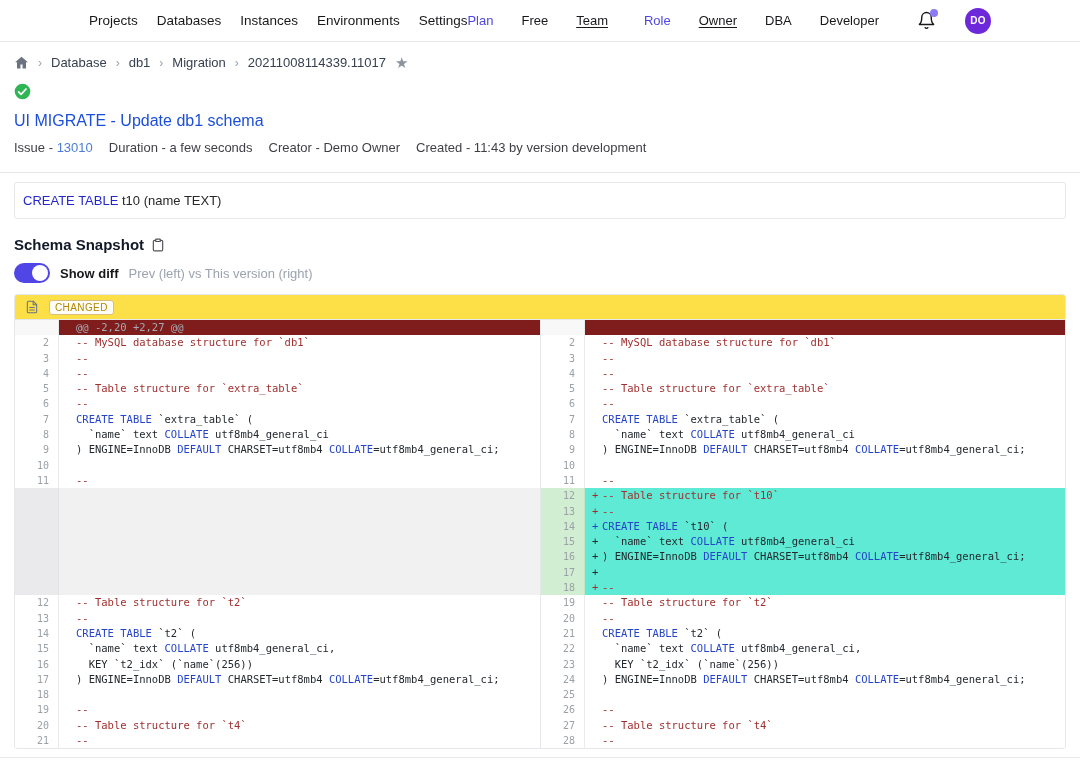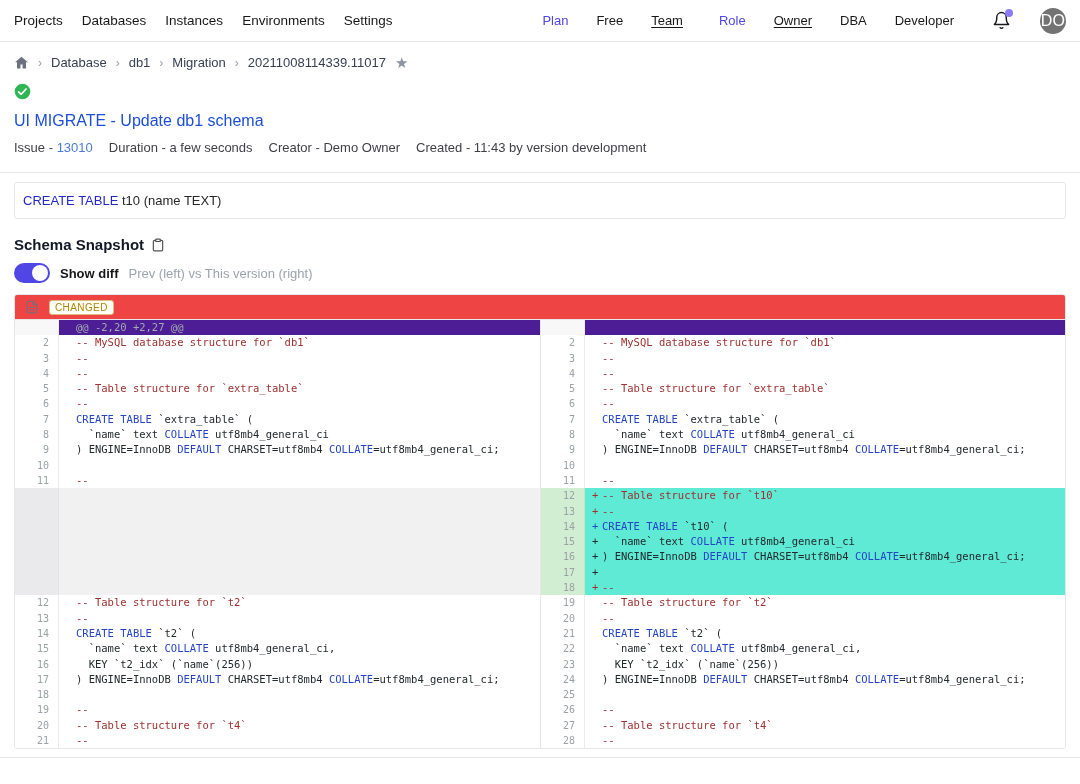--- a/index.html
+++ b/index.html
@@ -1,31 +1,31 @@
 <!DOCTYPE html>
 <html><head>
 <meta charset="utf-8">
 <style>
   * { margin:0; padding:0; box-sizing:border-box; }
   html,body { width:1080px; height:784px; overflow:hidden; background:#fff;
     font-family:"Liberation Sans", sans-serif; color:#1f2937; }
 
   
   .navbar { height:42px; border-bottom:1px solid #e5e7eb; display:flex;
-    align-items:center; justify-content:space-between; padding:0 14px; }
+    align-items:center; justify-content:center; padding:0 14px; }
   .nav-left { display:flex; align-items:center; gap:19px; font-size:13.5px; color:#18181b; }
   .nav-left span { cursor:pointer; }
   .nav-right { display:flex; align-items:center; gap:28px; font-size:13px; color:#18181b; }
   .acct-accent { color:#4f46e5; }
   .acct-underline { text-decoration:underline; text-underline-offset:2px; }
   .gap-left { margin-left:8px; }
   .bell-wrap { position:relative; margin-left:8px; width:22px; height:22px; display:flex; align-items:center; justify-content:center; }
   .bell-dot { position:absolute; top:-1px; right:-1px; width:8px; height:8px; border-radius:50%; background:#8b7cf6; }
-  .avatar { width:26px; height:26px; border-radius:50%; background:#737373; color:#fff;
-    font-size:16px; font-weight:400; display:flex; align-items:center; justify-content:center; letter-spacing:.2px; }
+  .avatar { width:26px; height:26px; border-radius:50%; background:#6d28d9; color:#fff;
+    font-size:10px; font-weight:700; display:flex; align-items:center; justify-content:center; letter-spacing:.2px; }
 
   
   .breadcrumb { margin:13px 14px 0; display:flex; align-items:center; gap:9px; font-size:13px; color:#374151; }
   .crumb { cursor:pointer; }
   .sep { color:#9ca3af; font-size:12px; }
   .star { color:#8b949e; font-size:15px; line-height:1; cursor:pointer; }
   .title-row { margin:13px 14px 0; display:flex; align-items:center; gap:8px; }
   .page-title { font-size:16.5px; font-weight:700; color:#111827; }
   .subtitle { margin:12px 14px 0; font-size:16px; color:#1d4ed8; }
   .meta-row { margin:10px 14px 0; display:flex; gap:16px; font-size:13px; color:#3f3f46; }
@@ -42,33 +42,33 @@
   .kw-blue { color:#2328c9; }
 
   .toggle-row { margin-top:10px; display:flex; align-items:center; gap:10px; }
   .toggle { width:36px; height:20px; border-radius:10px; background:#4f46e5; position:relative; cursor:pointer; flex:0 0 36px; }
   .toggle .knob { position:absolute; top:2px; right:2px; width:16px; height:16px; border-radius:50%; background:#fff; }
   .toggle-label { font-size:13px; font-weight:700; color:#18181b; }
   .toggle-hint { font-size:13px; color:#9ca3af; }
 
   
   .diff-wrap { margin:11px 14px 0; border:1px solid #e5e7eb; border-radius:3px; overflow:hidden; }
-  .diff-head { height:25px; background:#ef4444; border-bottom:1px solid #e5e7eb;
+  .diff-head { height:25px; background:#fde047; border-bottom:1px solid #e5e7eb;
     display:flex; align-items:center; gap:10px; padding:0 10px; }
   .badge { font-size:10px; font-weight:500; color:#b08800; border:1px solid #d8bf77;
     border-radius:3px; padding:1px 5px; background:#fffdf7; letter-spacing:.4px; }
   .diff-body { display:flex; font-family:"DejaVu Sans Mono", monospace; font-size:10.5px; }
   .pane { width:50%; overflow:hidden; }
   .pane-right { border-left:1px solid #e5e7eb; }
   .drow { display:flex; height:15.3px; line-height:15.3px; white-space:pre; background:#fff; }
   .ln { flex:0 0 44px; width:44px; text-align:right; padding-right:9px; font-size:10px;
     color:#9ba1a6; border-right:1px solid #ebebeb; }
   .dcode { flex:1; padding-left:4px; overflow:hidden; }
   .prefix { display:inline-block; width:13px; padding-left:3px; }
-  .drow.hunk { background:#4c1d95; }
+  .drow.hunk { background:#7f1d1d; }
   .drow.hunk .ln { background:#f8f8f8; }
   .drow.add .dcode { background:#5eead4; }
   .drow.add .ln { background:#d2eed2; border-right-color:#c3e6c3; }
   .drow.emp { background:#f1f1f2; }
   .drow.emp .ln { background:#eaeaec; border-right-color:#e3e3e5; }
   .sk { color:#2544c8; }  
   .sc { color:#a0302f; }  
   .sp { color:#24292e; }  
   .sh { color:#a5abb3; }  
 

